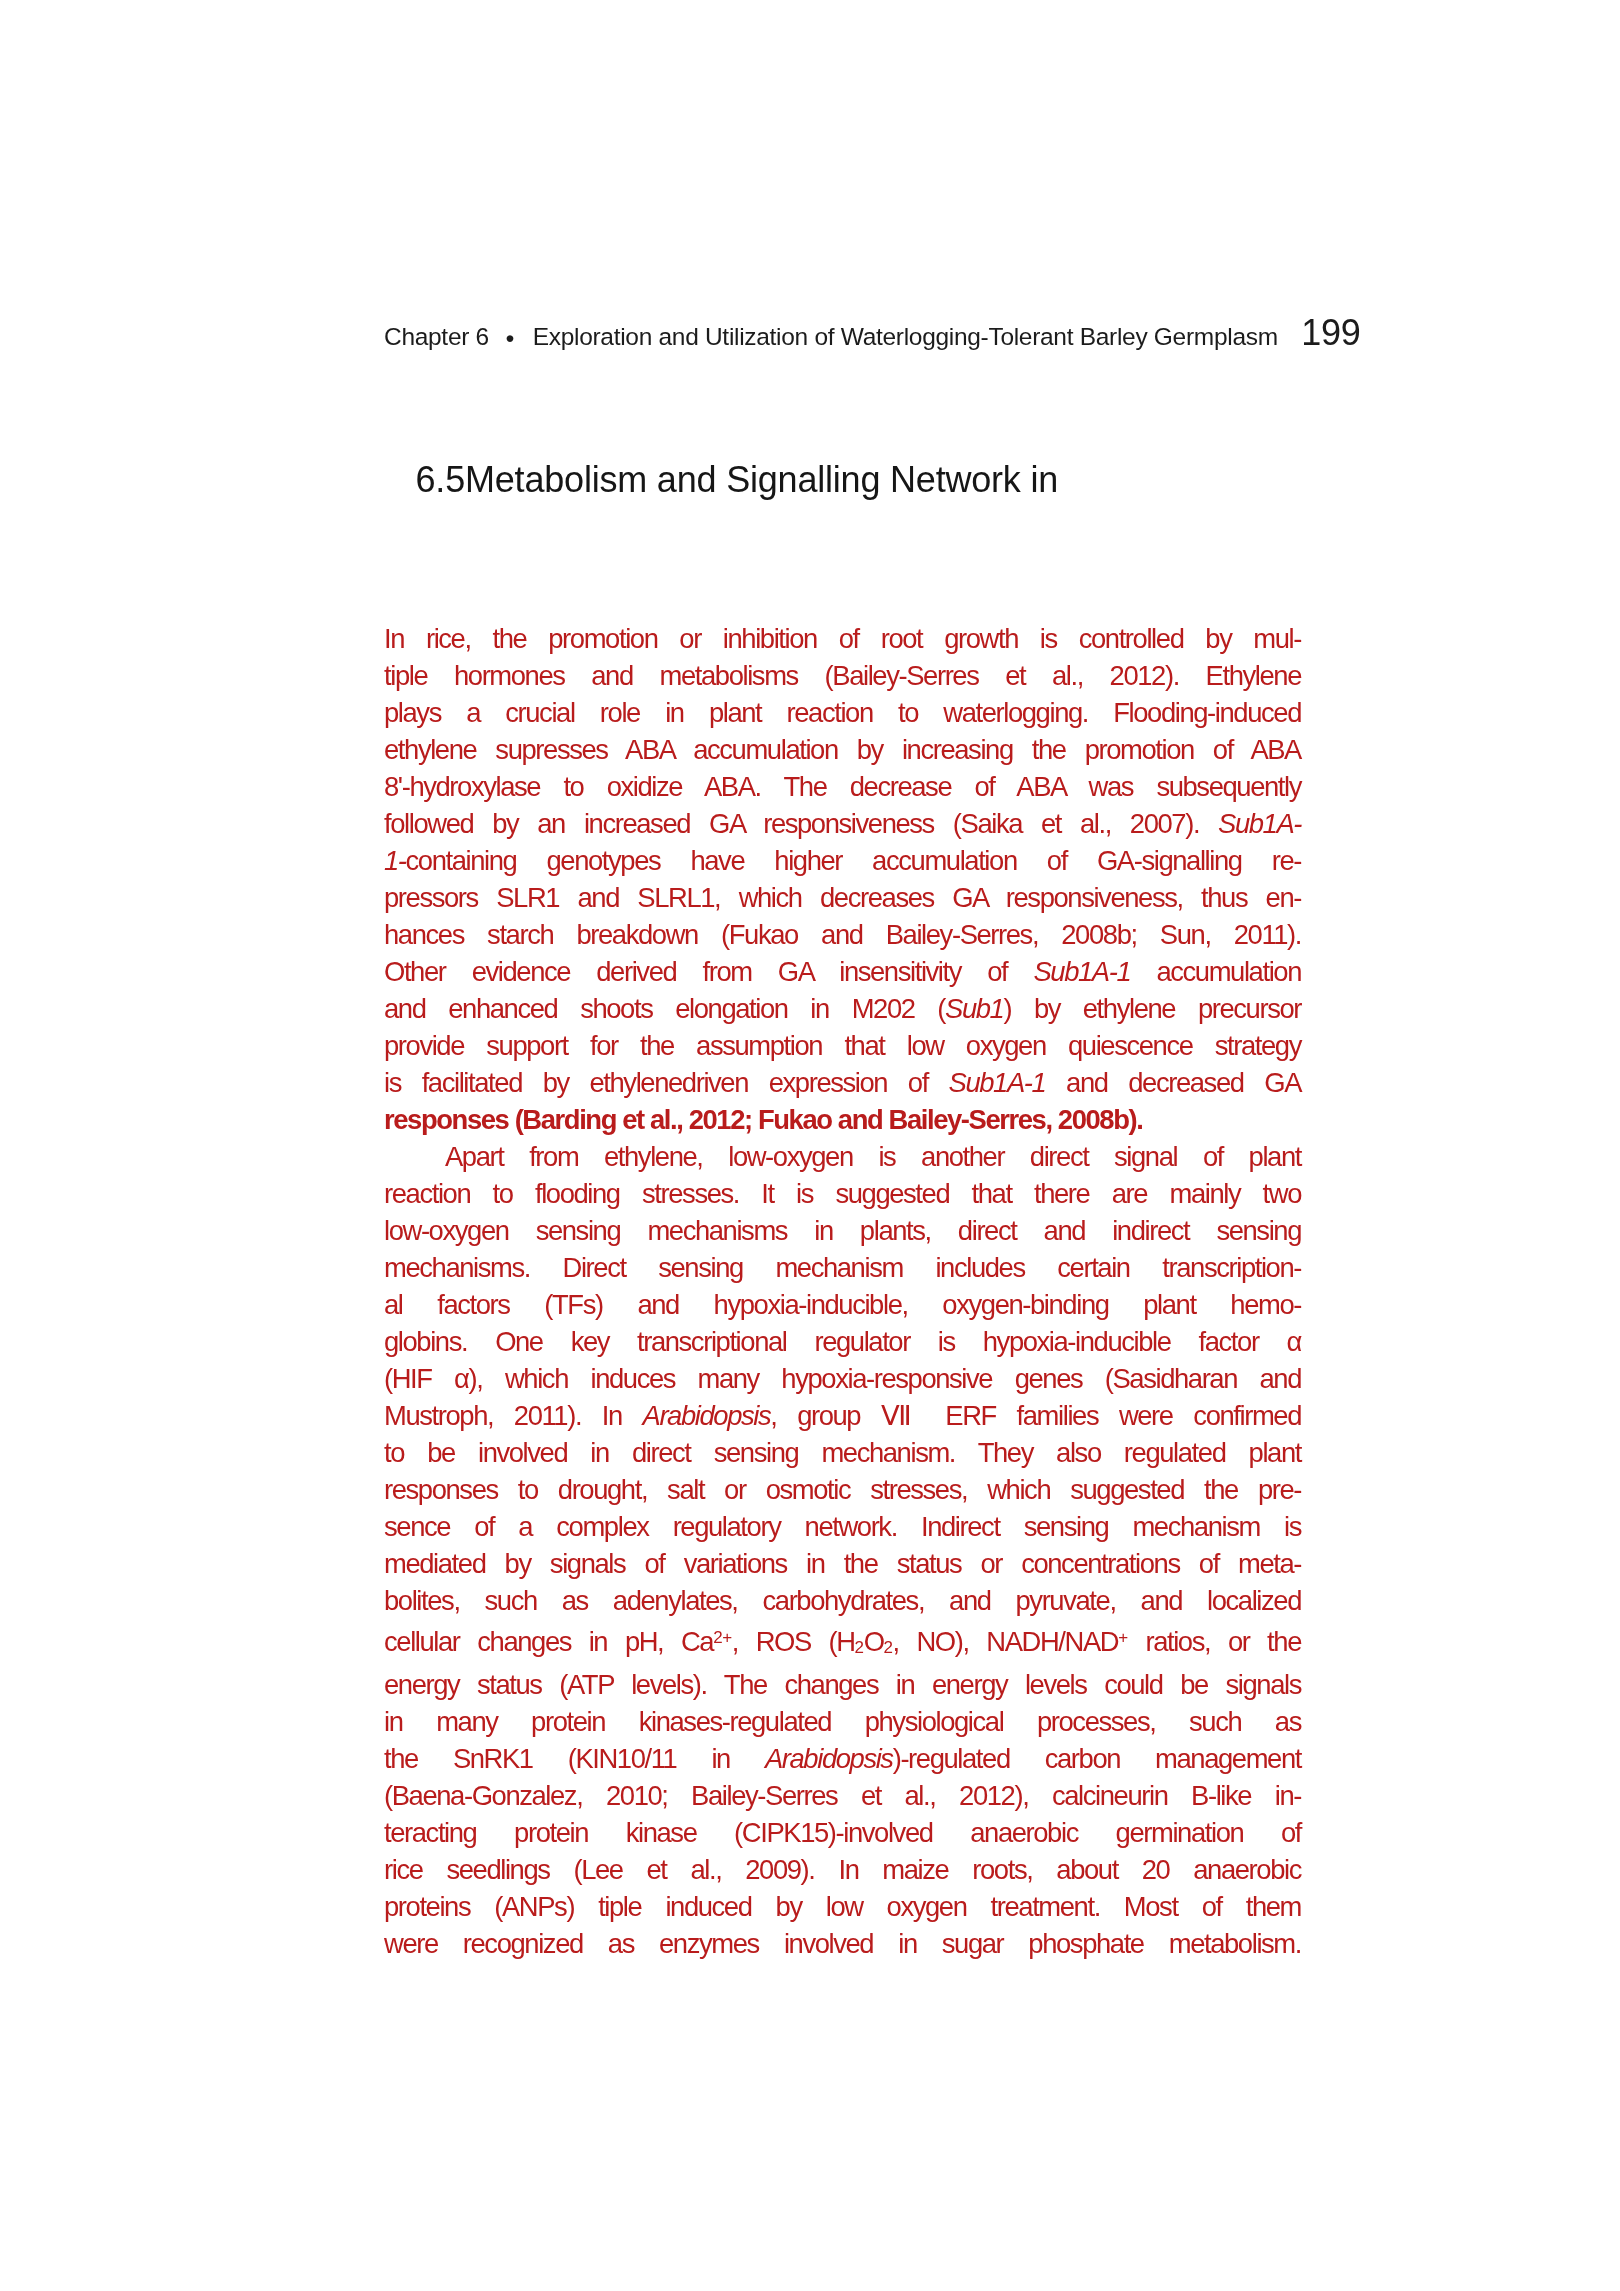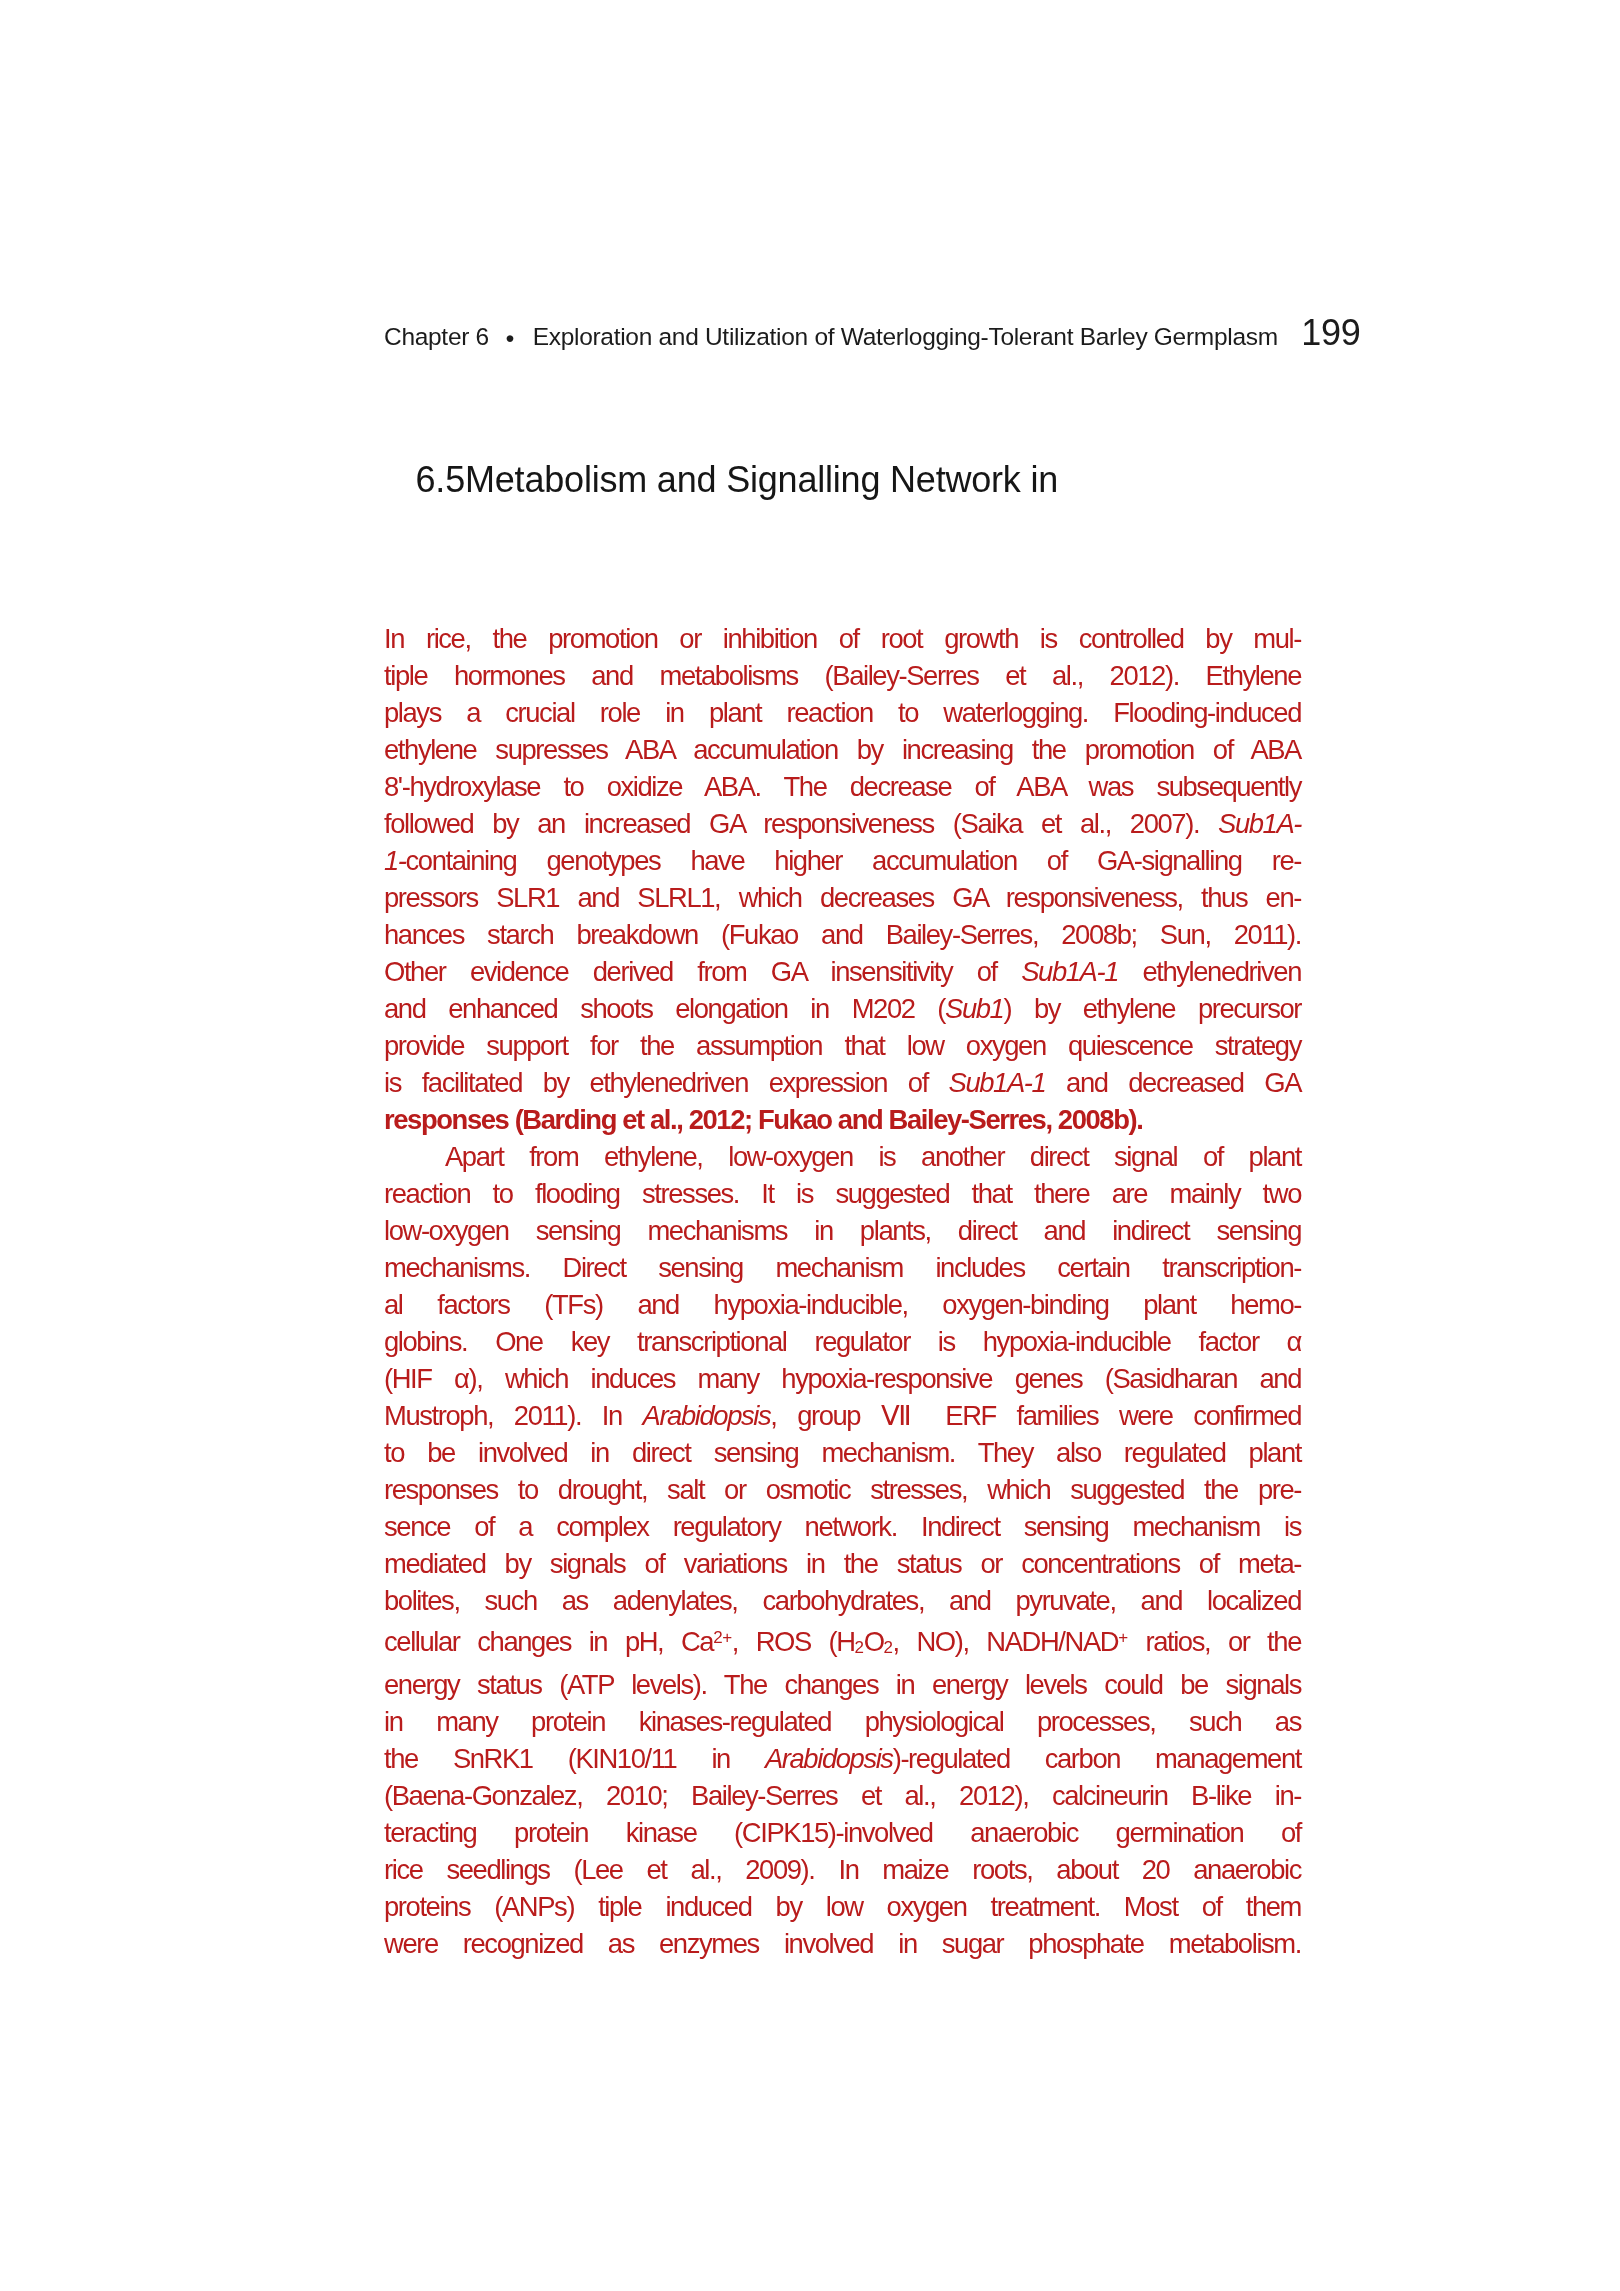--- a/index.html
+++ b/index.html
@@ -72,21 +72,21 @@
   <div class="body-text">
       <div class="line"><span>In rice, the promotion or inhibition of root growth is controlled by mul-</span></div>
       <div class="line"><span>tiple hormones and metabolisms (Bailey-Serres et al., 2012). Ethylene</span></div>
       <div class="line"><span>plays a crucial role in plant reaction to waterlogging. Flooding-induced</span></div>
       <div class="line"><span>ethylene supresses ABA accumulation by increasing the promotion of ABA</span></div>
       <div class="line"><span>8'-hydroxylase to oxidize ABA. The decrease of ABA was subsequently</span></div>
       <div class="line"><span>followed by an increased GA responsiveness (Saika et al., 2007). </span><span class="i">Sub1A-</span></div>
       <div class="line"><span class="i">1-</span><span>containing genotypes have higher accumulation of GA-signalling re-</span></div>
       <div class="line"><span>pressors SLR1 and SLRL1, which decreases GA responsiveness, thus en-</span></div>
       <div class="line"><span>hances starch breakdown (Fukao and Bailey-Serres, 2008b; Sun, 2011).</span></div>
-      <div class="line"><span>Other evidence derived from GA insensitivity of </span><span class="i">Sub1A-1</span><span> ethylenedriven</span></div>
+      <div class="line"><span>Other evidence derived from GA insensitivity of </span><span class="i">Sub1A-1</span><span> accumulation</span></div>
       <div class="line"><span>and enhanced shoots elongation in M202 (</span><span class="i">Sub1</span><span>) by ethylene precursor</span></div>
       <div class="line"><span>provide support for the assumption that low oxygen quiescence strategy</span></div>
       <div class="line"><span>is facilitated by ethylenedriven expression of </span><span class="i">Sub1A-1</span><span> and decreased GA</span></div>
       <div class="line last"><span>responses (Barding et al., 2012; Fukao and Bailey-Serres, 2008b).</span></div>
       <div class="line indent"><span>Apart from ethylene, low-oxygen is another direct signal of plant</span></div>
       <div class="line"><span>reaction to flooding stresses. It is suggested that there are mainly two</span></div>
       <div class="line"><span>low-oxygen sensing mechanisms in plants, direct and indirect sensing</span></div>
       <div class="line"><span>mechanisms. Direct sensing mechanism includes certain transcription-</span></div>
       <div class="line"><span>al factors (TFs) and hypoxia-inducible, oxygen-binding plant hemo-</span></div>
       <div class="line"><span>globins. One key transcriptional regulator is hypoxia-inducible factor α</span></div>

